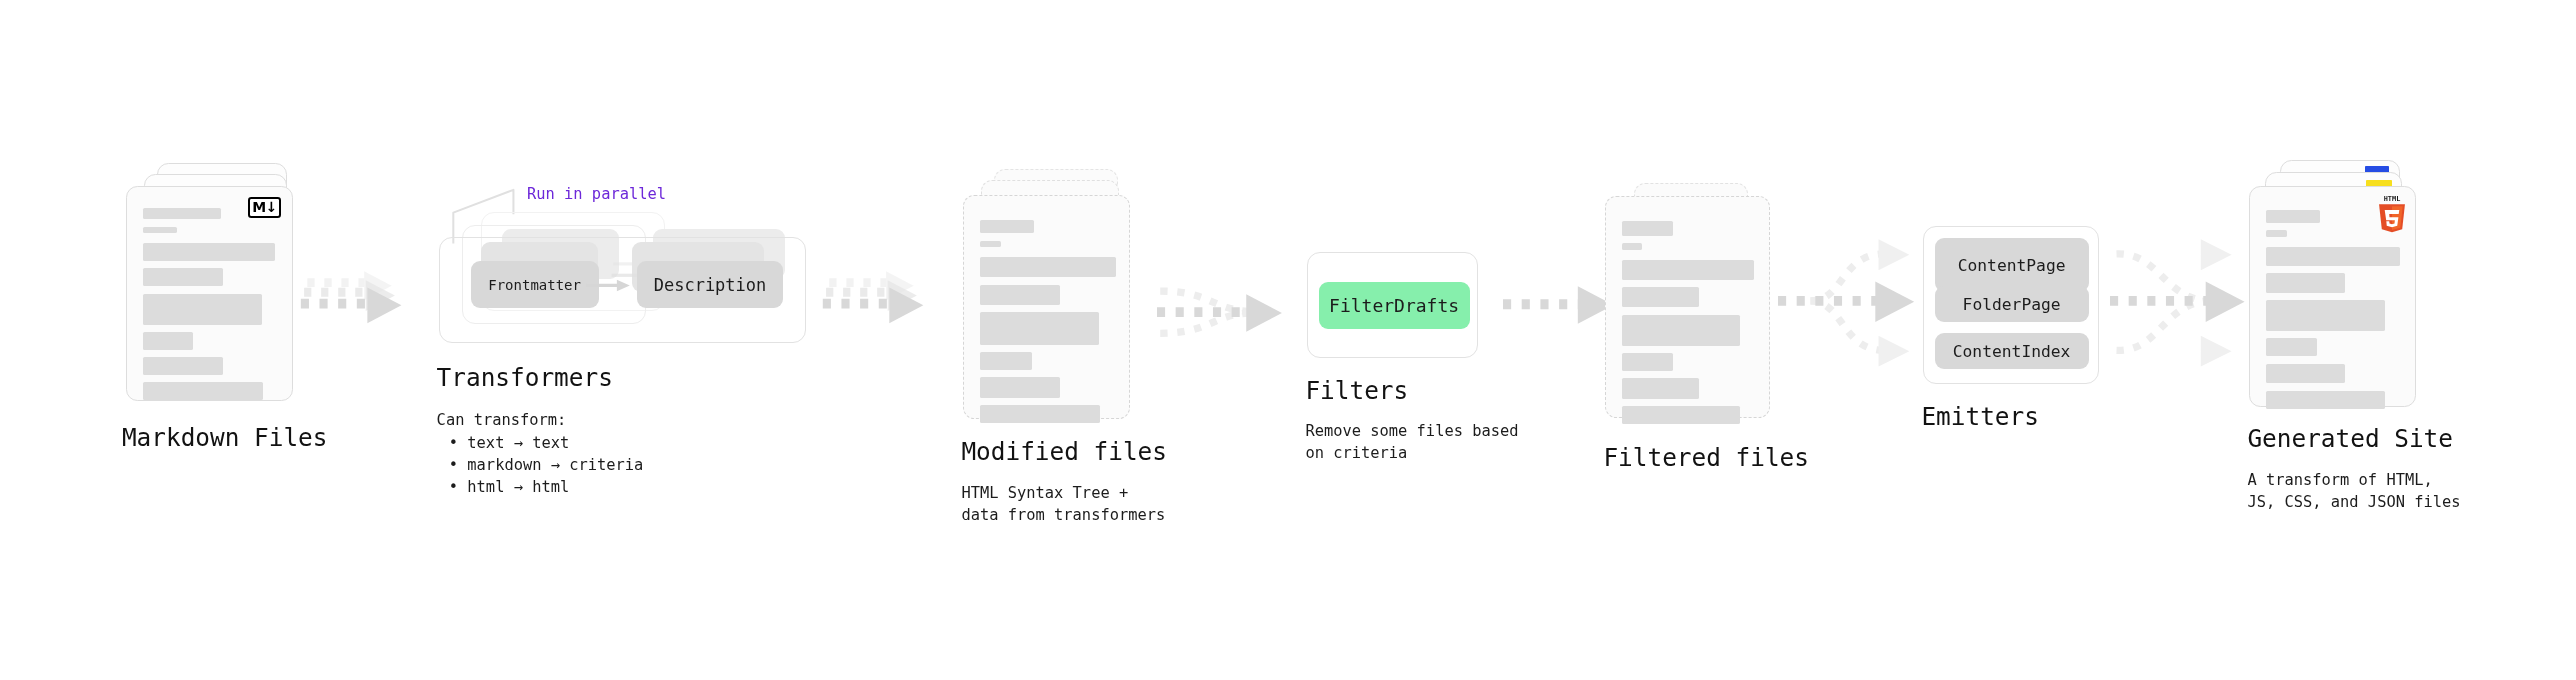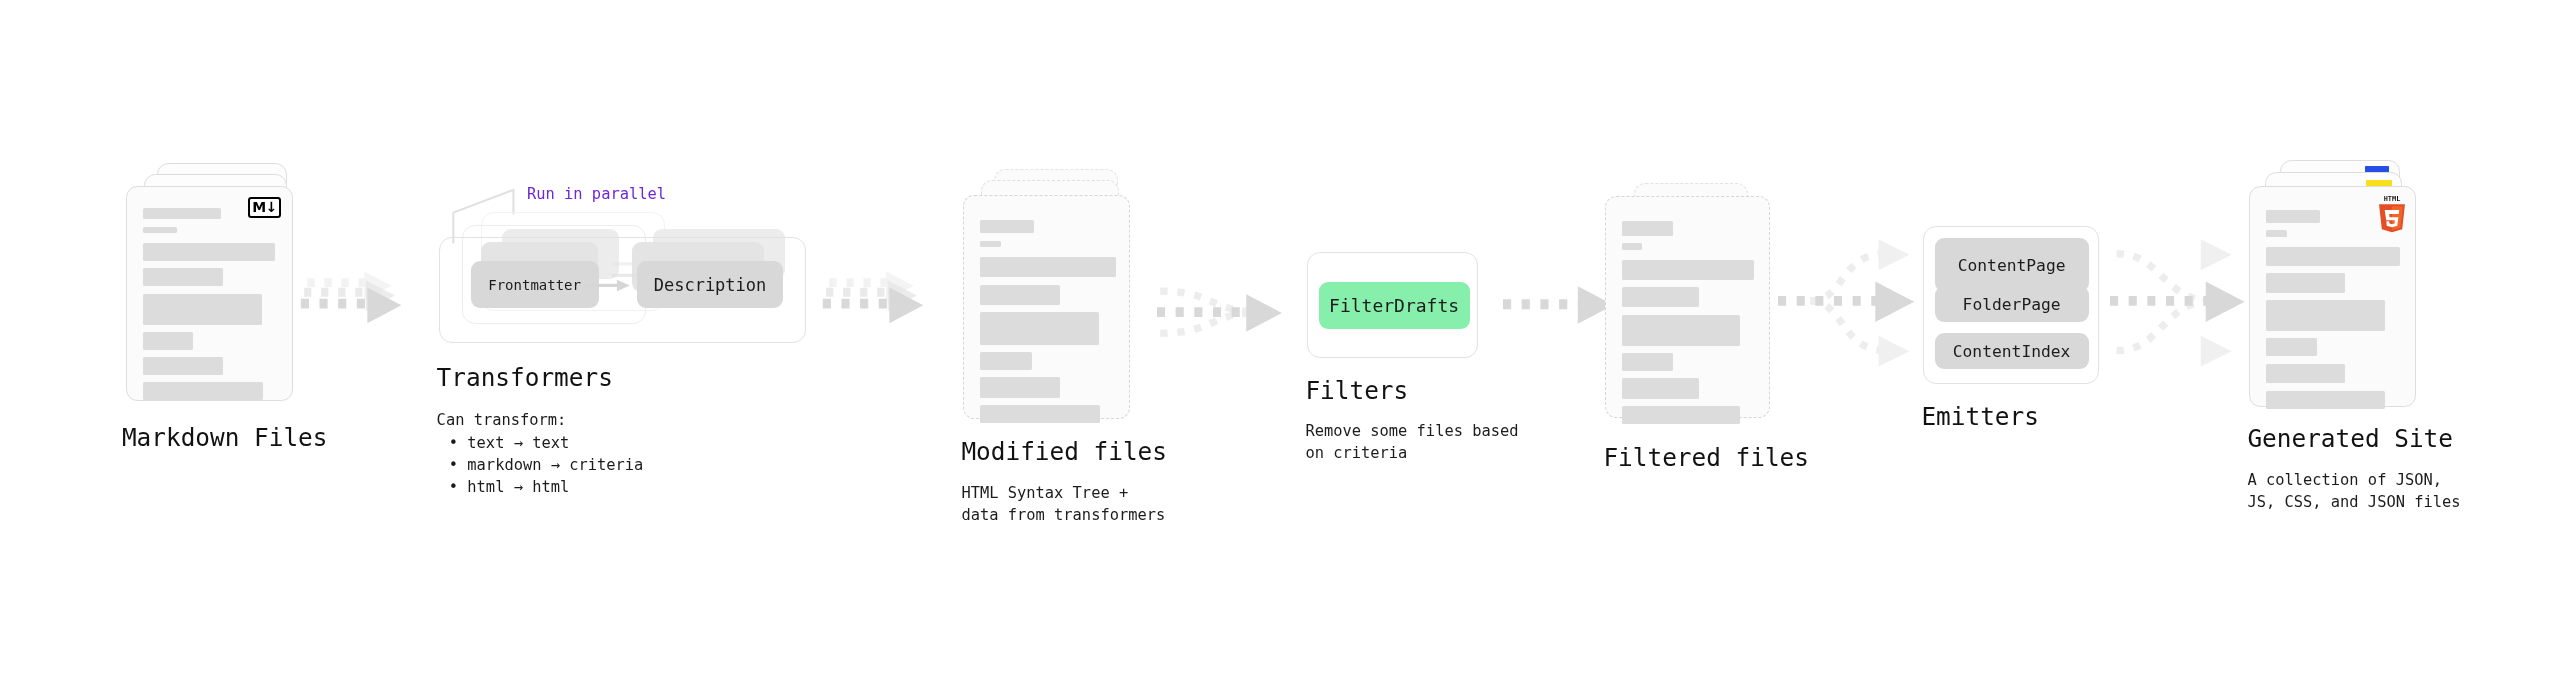--- a/index.html
+++ b/index.html
@@ -307,18 +307,18 @@
           <div class="ln" style="width:134px; height:19.5px;"></div>
           <div class="ln" style="width:79px; height:19.5px;"></div>
           <div class="ln" style="width:119px; height:31px;"></div>
           <div class="ln" style="width:51px; height:18px;"></div>
           <div class="ln" style="width:79px; height:19.5px;"></div>
           <div class="ln" style="width:119px; height:18px;"></div>
         </div>
       </div>
     </div>
     <div class="title" style="left:-1.6px; top:264px;">Generated Site</div>
-    <div class="sub" style="left:-1.6px; top:309px;">A collection of JSON,
+    <div class="sub" style="left:-1.6px; top:309px;">A transform of HTML,
 JS, CSS, and JSON files</div>
   </div>
 
 </div>
 
 
 </body></html>

